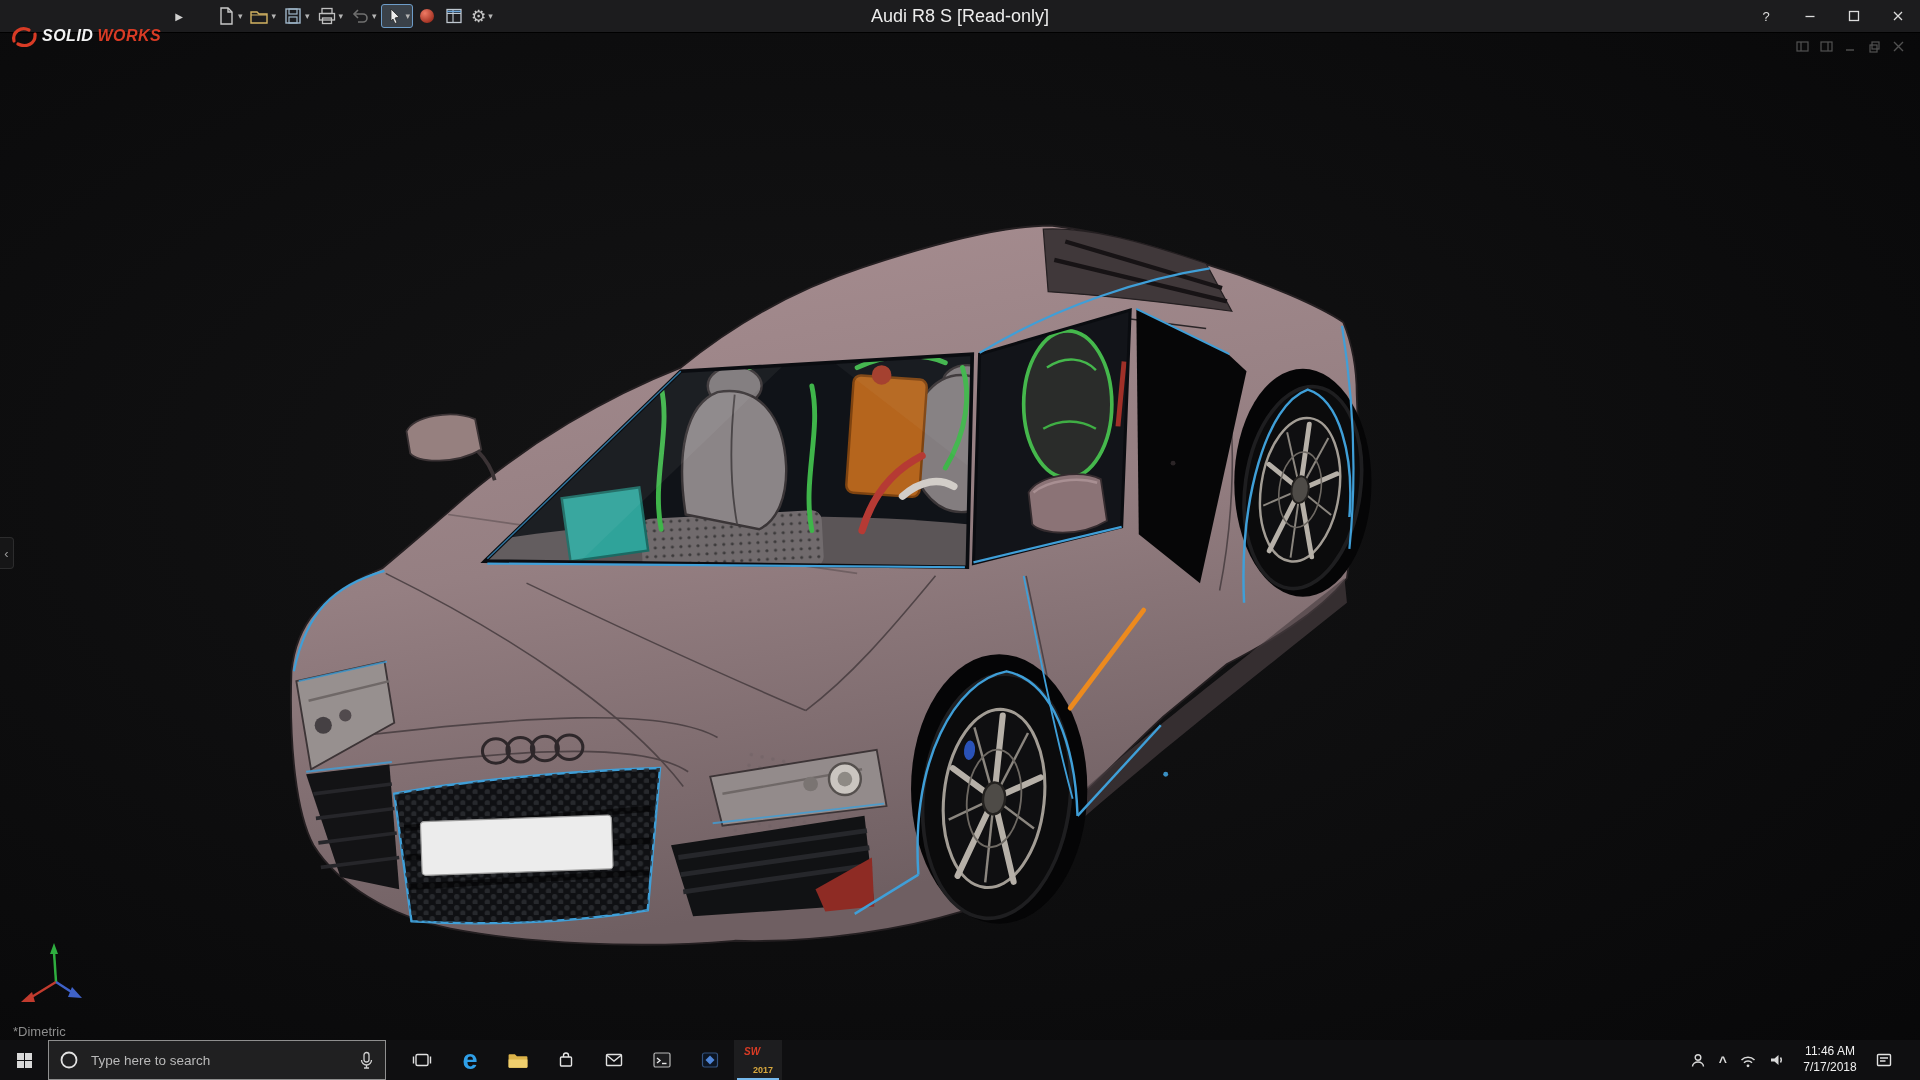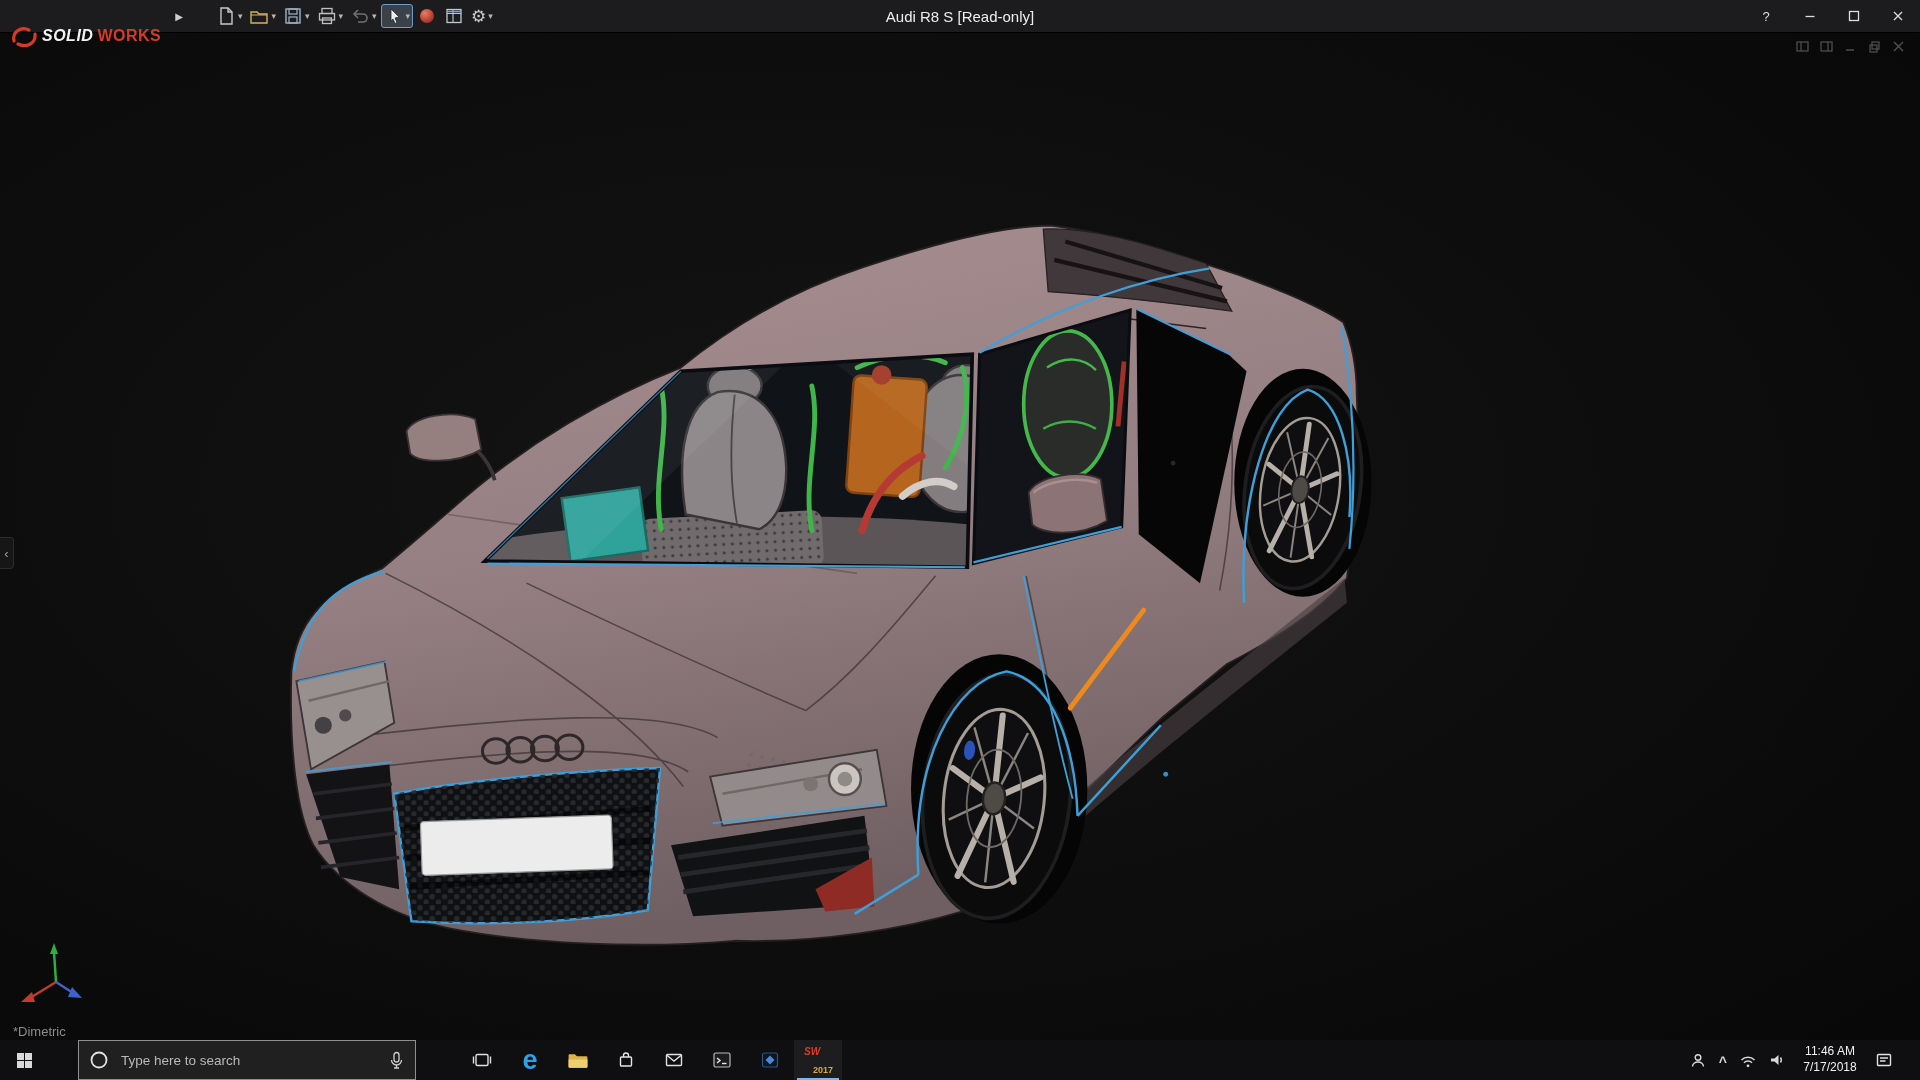--- a/index.html
+++ b/index.html
@@ -4,47 +4,47 @@
 <style>
   html,body{margin:0;padding:0;}
   body{width:1920px;height:1080px;position:relative;overflow:hidden;background:#000;
        font-family:"Liberation Sans",sans-serif;-webkit-font-smoothing:antialiased;}
 
   
   .titlebar{position:absolute;top:0;left:0;right:0;height:32px;background:var(--titlebar-bg,#1c1c1e);
             display:flex;align-items:center;color:#ddd;z-index:30;border-bottom:1px solid #000;}
   .brand{display:flex;align-items:center;gap:4px;padding-left:10px;margin-top:40px;}
   .brand-solid{font-weight:bold;font-style:italic;font-size:16px;color:#f2f2f2;letter-spacing:.5px;}
-  .brand-works{font-weight:bold;font-size:16px;color:var(--brand-red,#d83b25);letter-spacing:.5px;}
+  .brand-works{font-weight:bold;font-style:italic;font-size:16px;color:var(--brand-red,#d83b25);letter-spacing:.5px;}
   .flyout{margin-left:14px;font-size:10px;color:#cfcfcf;}
   .toolbar{display:flex;align-items:center;margin-left:30px;gap:1px;}
   .tool{display:flex;align-items:center;padding:2px 3px;border-radius:3px;}
   .tool svg{display:block;}
   .tool .caret{font-size:9px;color:#b5b5b5;margin-left:2px;}
   .tool.selected{background:#3a4149;border:1px solid #6d9cc8;padding:1px 2px;}
   .gear-glyph{font-size:17px;color:#c8c8c8;line-height:1;}
-  .win-title{position:absolute;left:50%;transform:translateX(-50%);font-size:15px;color:#ededed;white-space:nowrap;}
+  .win-title{position:absolute;left:50%;transform:translateX(-50%);font-size:18px;color:#ededed;white-space:nowrap;}
   .win-controls{margin-left:auto;display:flex;align-items:center;height:100%;}
   .win-btn{width:44px;height:100%;display:flex;align-items:center;justify-content:center;color:#dcdcdc;font-size:13px;}
   .win-btn svg{display:block;}
 
   
   .viewport{position:absolute;top:32px;left:0;width:1920px;height:1008px;background:var(--viewport-bg,#0b0b0c);}
   .scene{position:absolute;inset:0;width:100%;height:100%;}
   .doc-controls{position:absolute;top:7px;right:14px;display:flex;gap:9px;align-items:center;}
   .doc-controls svg{display:block;opacity:.85;}
   .left-tab{position:absolute;left:0;top:505px;width:13px;height:30px;background:#161617;border:1px solid #2c2c2d;
             border-left:none;border-radius:0 4px 4px 0;display:flex;align-items:center;justify-content:center;
             color:#9a9a9a;font-size:13px;}
   .triad{position:absolute;left:18px;bottom:30px;}
   .view-label{position:absolute;left:13px;bottom:1px;font-size:13px;color:#8d8d8d;margin-top:44px;}
 
   
   .taskbar{position:absolute;bottom:0;left:0;right:0;height:40px;background:var(--taskbar-bg,#0f0f11);
-           display:flex;align-items:stretch;z-index:30;gap:30px;}
+           display:flex;align-items:stretch;z-index:30;}
   .tb-start{width:48px;display:flex;align-items:center;justify-content:center;}
   .tb-search{width:338px;background:#202021;border:1px solid #8f8f8f;display:flex;align-items:center;
              gap:10px;padding:0 10px;box-sizing:border-box;}
   .tb-search input{flex:1;background:transparent;border:none;outline:none;color:#cfcfcf;font-size:13.5px;
                    font-family:"Liberation Sans",sans-serif;}
   .tb-search input::placeholder{color:#b9b9b9;}
   .tb-apps{display:flex;align-items:stretch;margin-left:12px;}
   .tb-app{width:48px;display:flex;align-items:center;justify-content:center;position:relative;}
   .edge-e{font-weight:bold;font-size:27px;color:#2f9fe8;line-height:1;}
   .sw-tile{position:relative;width:30px;height:30px;}

